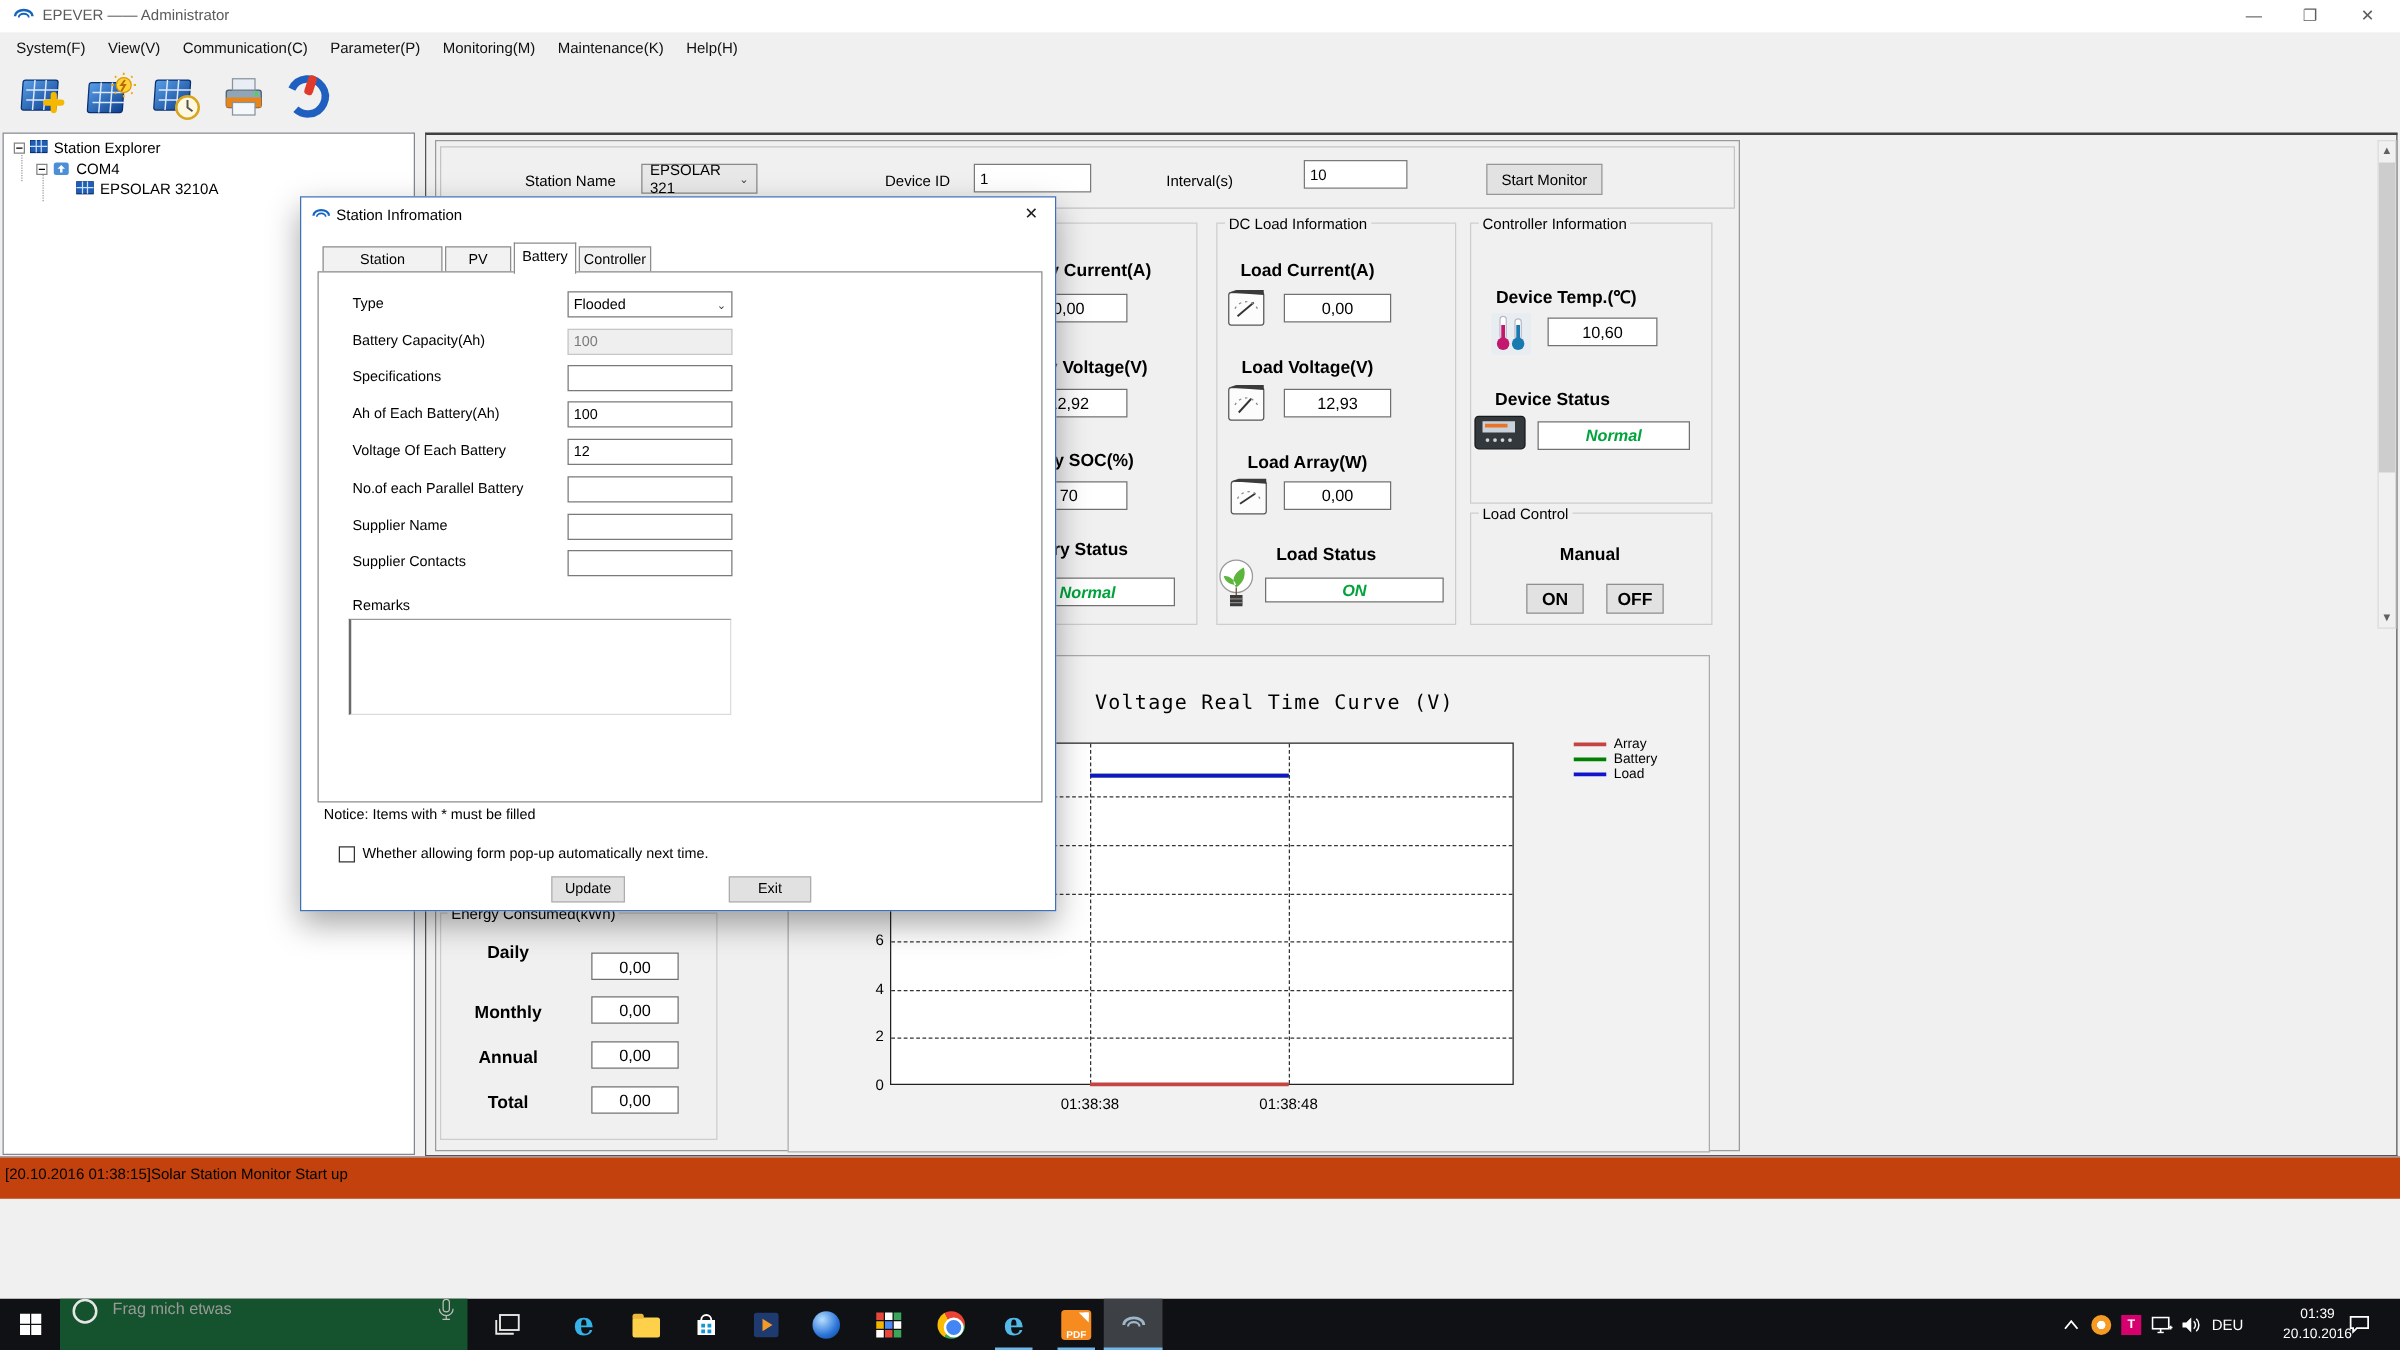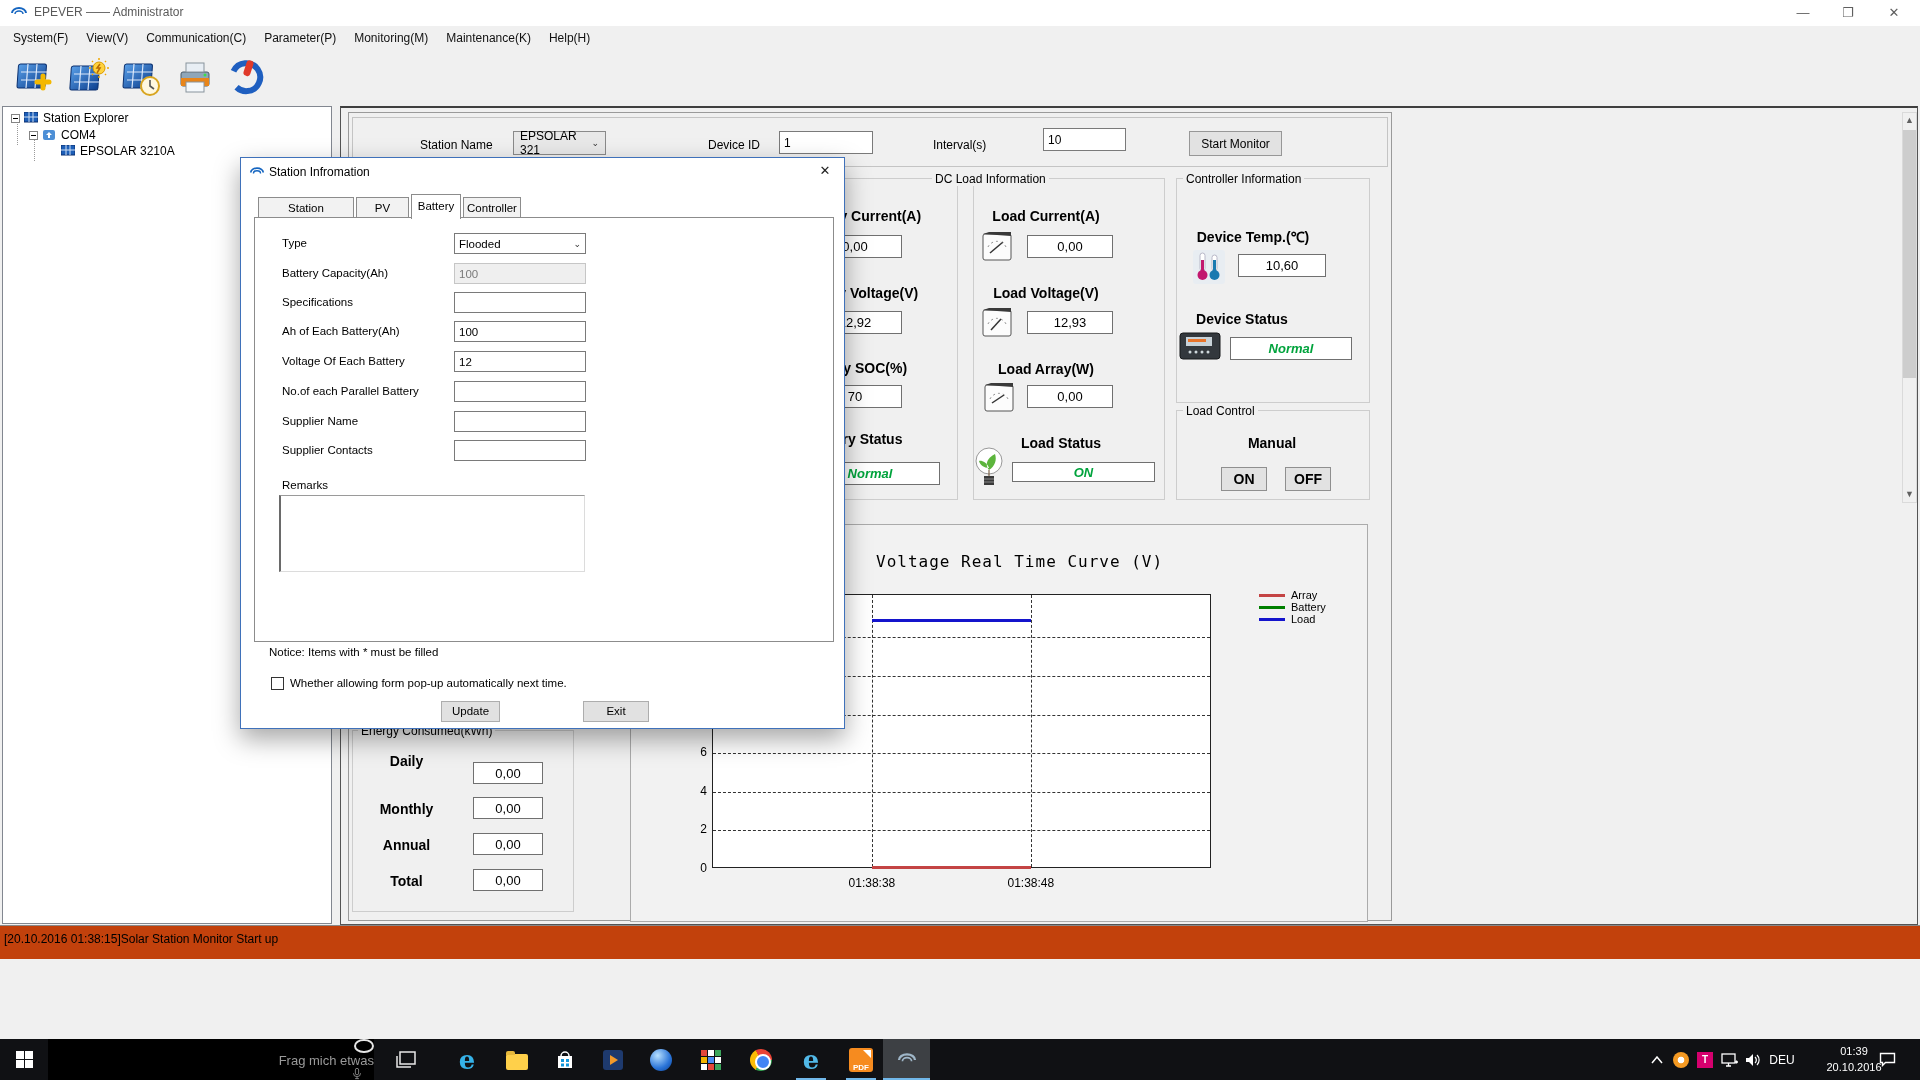--- a/index.html
+++ b/index.html
@@ -91,31 +91,31 @@
            font-family:"Liberation Sans", sans-serif; }
   .f-in.disabled { background:#efefef; border-color:#c6c6c6; color:#7a7a7a; }
   .f-combo { position:absolute; left:213px; width:132px; height:21px; background:#fff;
              border:1px solid #7a7a7a; font-size:11.5px; display:flex; align-items:center; padding:0 4px; }
   #picture-box { position:absolute; left:399px; top:71px; width:139px; height:145px;
                  border:1px solid #a0a0a0; text-align:center; padding-top:48px;
                  font-family:"DejaVu Sans Mono", monospace; font-size:14px; color:#222; line-height:21px; }
   #remarks { position:absolute; left:38px; top:337px; width:306px; height:77px; background:#fff;
              border:1px solid #dcdcdc; border-left:2px solid #6a6a6a; border-top:1px solid #9a9a9a;
              resize:none; font-family:"Liberation Sans", sans-serif; font-size:12px; }
-  #notice { position:absolute; left:28px; top:488px; font-size:11.5px; color:#000; }
+  #notice { position:absolute; left:18px; top:488px; font-size:11.5px; color:#000; }
   #dlg-check { position:absolute; left:30px; top:519px; width:13px; height:13px; background:#fff;
                border:1px solid #333; }
   #dlg-check-lbl { position:absolute; left:49px; top:519px; font-size:11.5px; color:#000; }
   .dlg-btn { position:absolute; top:543px; height:21px; background:#e1e1e1; border:1px solid #adadad;
              font-size:11.5px; text-align:center; line-height:19px; }
   
   #taskbar { left:0; top:1039px; width:1920px; height:41px; background:#101114; z-index:100; }
   .tb { position:absolute; top:0; height:41px; display:flex; align-items:center; justify-content:center; }
-  #search-box { position:absolute; left:48px; top:0; width:326px; height:41px; background:#000000;
-                display:flex; align-items:flex-end;flex-direction:column; }
+  #search-box { position:absolute; left:48px; top:0; width:326px; height:41px; background:#14532d;
+                display:flex; align-items:flex-start; }
   #search-ph { font-size:13px; color:#9a9a9a; margin-left:12px; }
   .underline { position:absolute; top:39px; height:2px; background:#71b8ea; }
   .tray-txt { color:#fff; font-size:11px; }
   #clock { position:absolute; left:1800px; top:4px; width:68px; text-align:center; color:#fff;
            font-size:11px; line-height:16px;margin-left:20px; }
   
   .chrome { width:22px; height:22px; border-radius:50%;
             background:conic-gradient(from -30deg,#ea4335 0 120deg,#34a853 0 240deg,#fbbc05 0 360deg);
             position:relative; }
   .chrome::after { content:""; position:absolute; left:5px; top:5px; width:12px; height:12px;
@@ -261,21 +261,21 @@
 <span class="h-bold" style="left:795px; top:208px; width:130px">Battery Current(A)</span>
 <div class="valbox" style="left:808px; top:235px; width:94px; height:23px">0,00</div>
 <span class="h-bold" style="left:793px; top:285px; width:130px">Battery Voltage(V)</span>
 <div class="valbox" style="left:808px; top:311px; width:94px; height:23px">12,92</div>
 <span class="h-bold" style="left:790px; top:360px; width:130px">Battery SOC(%)</span>
 <div class="valbox" style="left:808px; top:385px; width:94px; height:23px">70</div>
 <span class="h-bold" style="left:790px; top:431px; width:130px">Battery Status</span>
 <div class="valbox green-it" style="left:800px; top:462px; width:140px; height:23px">Normal</div>
 
 <div class="groupbox" style="left:973px; top:178px; width:192px; height:322px"></div>
-<span class="grouplabel" style="left:932px; top:172px">DC Load Information</span>
+<span class="grouplabel" style="left:980px; top:172px">DC Load Information</span>
 <span class="h-bold" style="left:982px; top:208px; width:128px">Load Current(A)</span>
 <svg class="abs" style="left:982px; top:231px" width="30" height="30" viewBox="0 0 30 30">
     <rect x="1" y="3" width="28" height="26" rx="2" fill="#fcfcfc" stroke="#555"></rect>
     <path d="M1,3 l6,-2 h22 v4" fill="#3a3a3a"></path>
     <path d="M8,22 L21,11" stroke="#333" stroke-width="1.5"></path>
     <path d="M6,16 a10,10 0 0 1 18,0" fill="none" stroke="#888" stroke-dasharray="2 3"></path>
   </svg>
 <div class="valbox" style="left:1027px; top:235px; width:86px; height:23px">0,00</div>
 <span class="h-bold" style="left:982px; top:285px; width:128px">Load Voltage(V)</span>
 <svg class="abs" style="left:982px; top:307px" width="30" height="30" viewBox="0 0 30 30">

